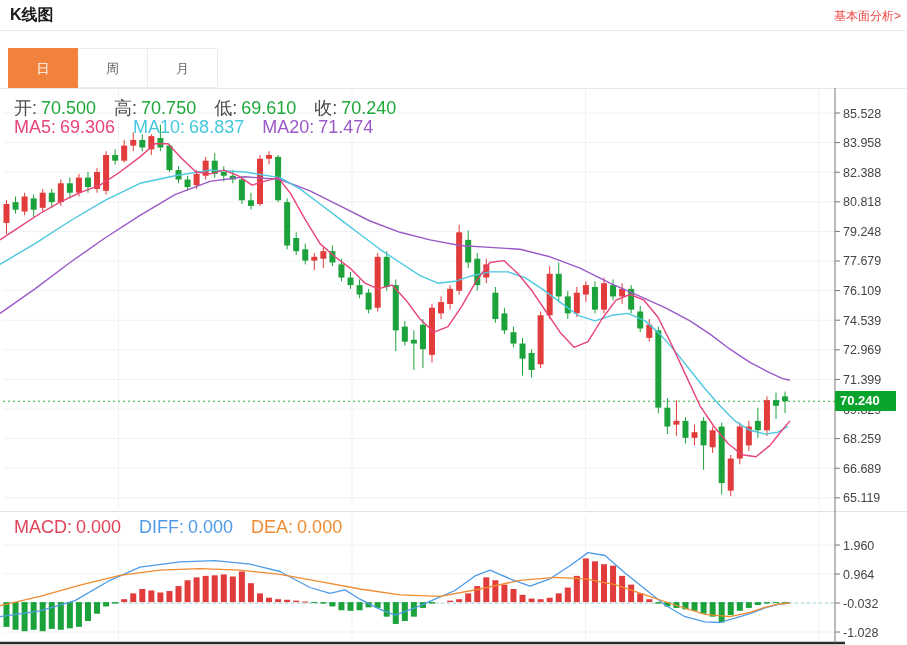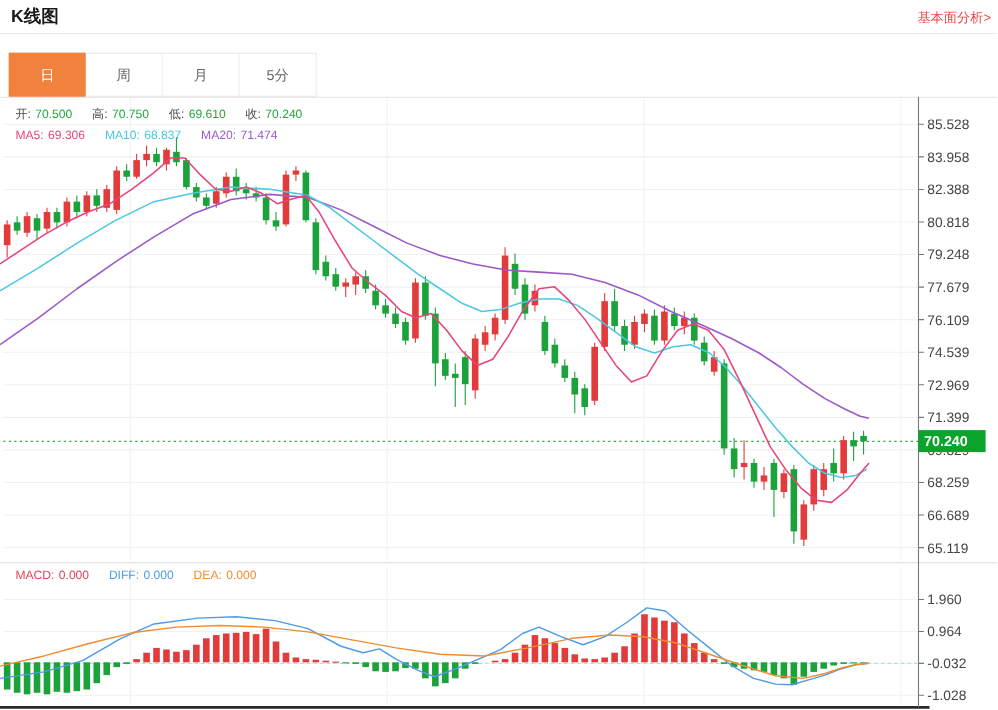--- a/index.html
+++ b/index.html
@@ -6,40 +6,39 @@
   #app{position:relative;width:907px;height:645px;background:#fff;overflow:hidden;
        font-family:"Liberation Sans","DejaVu Sans",sans-serif;}
   .page-title{position:absolute;left:10px;top:5px;font-size:16px;font-weight:bold;color:#1a1a1a;}
   .analysis-link{position:absolute;right:6px;top:8px;font-size:12px;color:#ef4444;text-decoration:none;cursor:pointer;}
   .head-divider{position:absolute;left:0;top:30px;width:907px;height:0;border-top:1px solid #ececec;}
   .tabbar{position:absolute;left:8px;top:48px;height:40px;display:flex;}
   .tab{width:70px;height:40px;line-height:40px;text-align:center;font-size:13px;color:#666;
        background:#fff;border:1px solid #ebebeb;border-left:none;box-sizing:border-box;cursor:pointer;}
   .tab:first-child{border-left:1px solid #ebebeb;}
   .tab.selected{background:#f0823e;border-color:#f0823e;color:#fff;}
-  .legend-row{position:absolute;font-size:11px;white-space:nowrap;}
+  .legend-row{position:absolute;font-size:18px;white-space:nowrap;}
   .legend-row span{margin-right:4px;}
   .legend-row .item{margin-right:14px;}
   svg{position:absolute;left:0;top:0;}
   .price-tag{position:absolute;left:835px;top:391px;width:61px;height:20px;background:#0aa32c;
              color:#fff;font-size:13px;font-weight:bold;line-height:20px;text-align:left;padding-left:5px;box-sizing:border-box;}
 </style>
 </head>
 <body>
 
 <div id="app">
   <div class="page-title">K线图</div>
   <a class="analysis-link">基本面分析&gt;</a>
   <div class="head-divider"></div>
 
   <div class="tabbar">
       <div class="tab selected">日</div>
       <div class="tab">周</div>
       <div class="tab">月</div>
-      <div class="tab">5分</div>
     </div>
 
   <svg id="chart" width="907" height="645" viewBox="0 0 907 645">
       <line x1="3" y1="113" x2="835" y2="113" stroke="#f0f1f4" stroke-width="1"></line>
       <line x1="3" y1="142.60235000000014" x2="835" y2="142.60235000000014" stroke="#f0f1f4" stroke-width="1"></line>
       <line x1="3" y1="172.2047" x2="835" y2="172.2047" stroke="#f0f1f4" stroke-width="1"></line>
       <line x1="3" y1="201.80705000000015" x2="835" y2="201.80705000000015" stroke="#f0f1f4" stroke-width="1"></line>
       <line x1="3" y1="231.4094" x2="835" y2="231.4094" stroke="#f0f1f4" stroke-width="1"></line>
       <line x1="3" y1="260.9928950000001" x2="835" y2="260.9928950000001" stroke="#f0f1f4" stroke-width="1"></line>
       <line x1="3" y1="290.5952450000002" x2="835" y2="290.5952450000002" stroke="#f0f1f4" stroke-width="1"></line>

